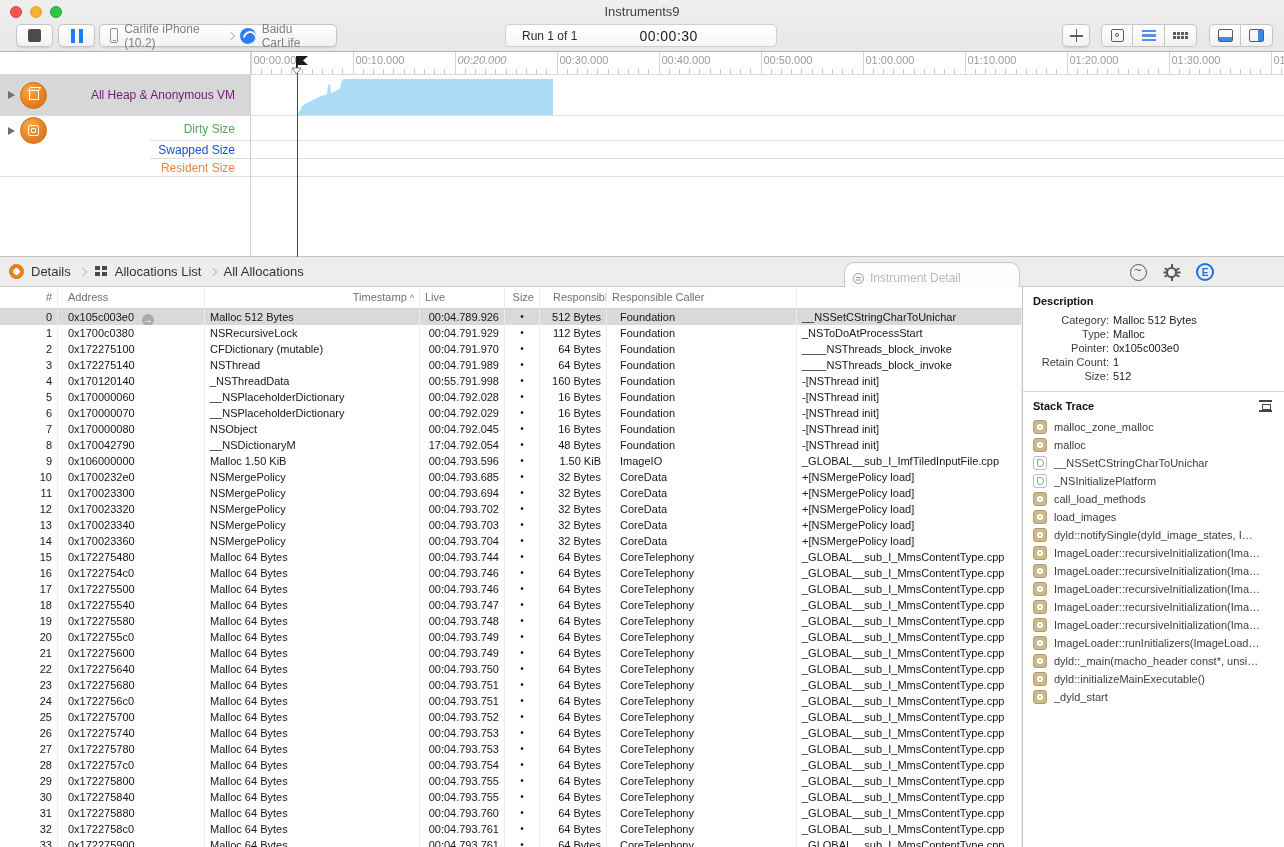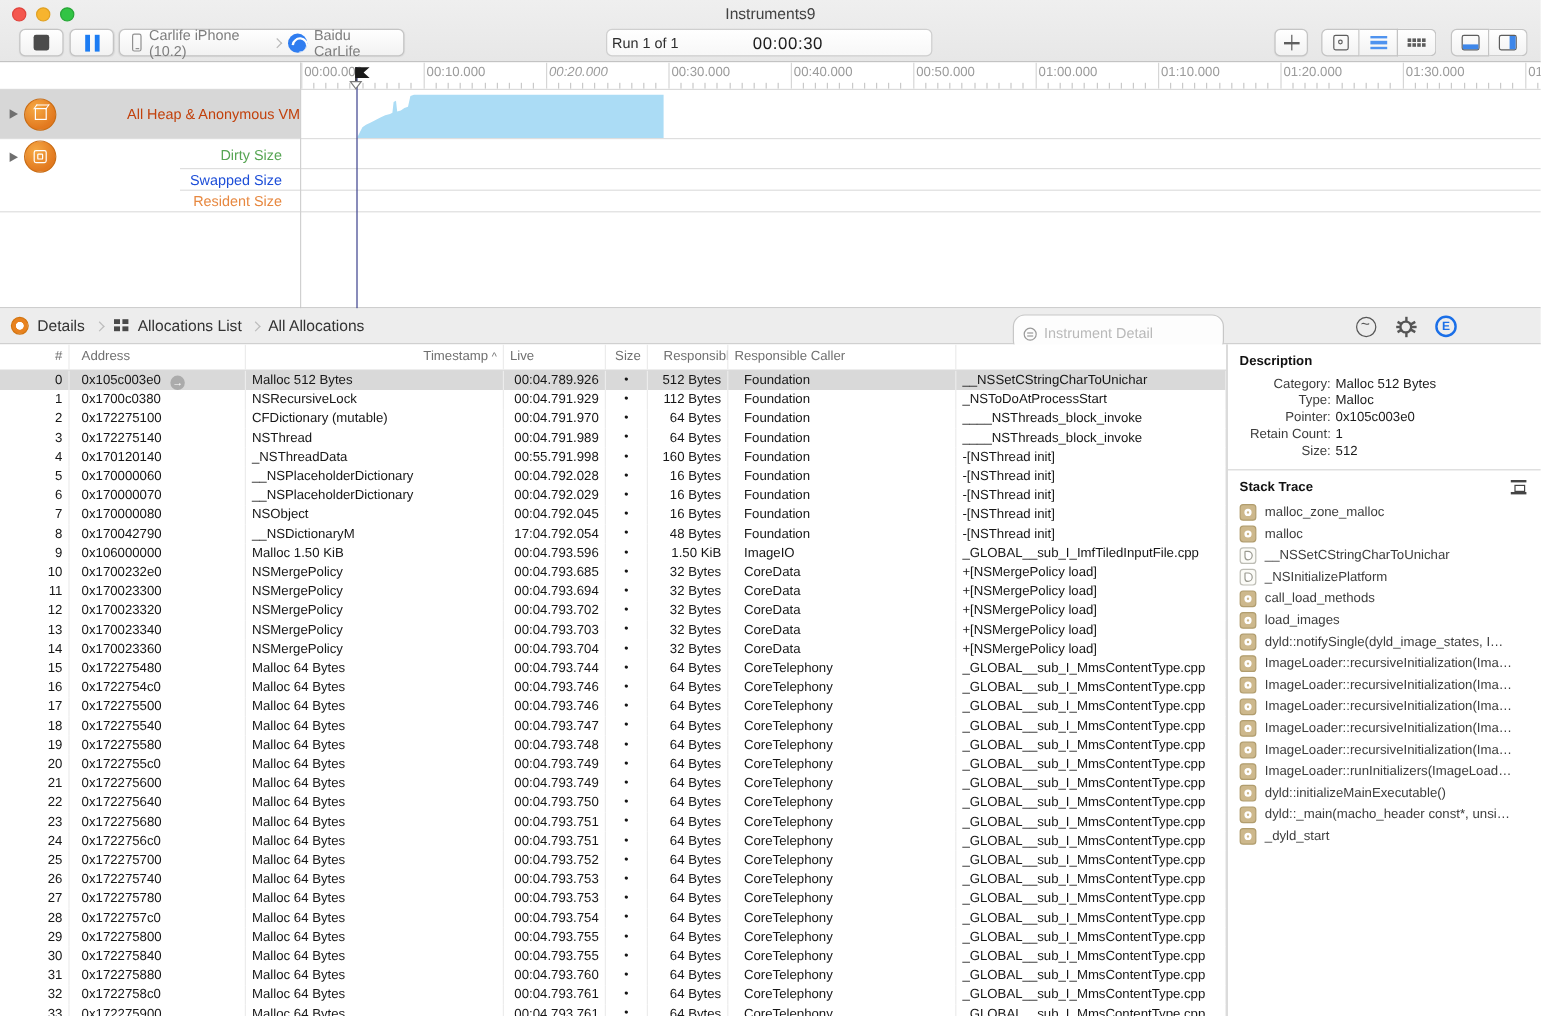--- a/index.html
+++ b/index.html
@@ -27,21 +27,21 @@
                 font-size:12px; color:#7e7e7e; }
   .iphone-icon { width:9px; height:15px; border:1px solid #909090; border-radius:2px; position:relative; }
   .iphone-icon:after { content:""; position:absolute; left:2px; bottom:1px; width:3px; height:1px; background:#909090; }
   .crumb-chev { width:6px; height:6px; border-top:1.5px solid #b9b9b9; border-right:1.5px solid #b9b9b9;
                 transform:rotate(45deg); flex:0 0 auto; }
   .carlife-icon { width:16px; height:16px; border-radius:50%; background:#2f7df0; position:relative; overflow:hidden; flex:0 0 auto; }
   .carlife-icon:after { content:""; position:absolute; left:3px; top:3px; width:10px; height:10px;
                         border:2px solid #fff; border-radius:50%; border-left-color:transparent; transform:rotate(-40deg); }
   .runbox { position:absolute; top:24px; left:505px; width:272px; height:23px; background:linear-gradient(#ffffff,#f7f7f7);
             border:1px solid #cfcfcf; border-radius:5px; display:flex; align-items:center; }
-  .run-label { font-size:12px; color:#2c2c2c; margin-left:4px; }
+  .run-label { font-size:12px; color:#2c2c2c; margin-left:16px; }
   .run-time { font-size:14px; color:#1c1c1c; margin-left:62px; letter-spacing:.5px; }
   .add-btn { left:1062px; width:28px; }
   .seg-group { position:absolute; top:24px; display:flex; }
   .seg { width:32px; height:23px; background:linear-gradient(#ffffff,#f2f2f2); border:1px solid #c4c4c4;
          display:flex; align-items:center; justify-content:center; }
   .seg:not(:first-child){ border-left:none; }
   .seg:first-child { border-radius:5px 0 0 5px; }
   .seg:last-child { border-radius:0 5px 5px 0; }
   .g1 { left:1101px; }
   .g2 { left:1209px; }
@@ -73,21 +73,21 @@
   .disclosure { width:0; height:0; border-left:7px solid #6f6f6f; border-top:4.5px solid transparent;
                 border-bottom:4.5px solid transparent; margin-left:8px; flex:0 0 auto; }
   .inst-icon { width:27px; height:27px; border-radius:50%; margin-left:5px;
                background:radial-gradient(circle at 35% 30%, #f6a944, #e2791f 70%);
                border:1px solid #c96d15; display:flex; align-items:center; justify-content:center; flex:0 0 auto; }
   .cube { width:10px; height:10px; border:1.5px solid #fff; transform:rotate(0deg); position:relative; }
   .cube:after { content:""; position:absolute; left:-1px; top:-4px; width:9px; height:3px;
                 border:1.5px solid #fff; border-bottom:none; transform:skewX(-35deg); }
   .chip { width:11px; height:11px; border:1.5px solid #fff; border-radius:2px; position:relative; }
   .chip:after { content:""; position:absolute; inset:2px; border:1px solid #fff; border-radius:1px; }
-  .track-title { flex:1; text-align:right; font-size:12px; color:#c2410c; }
+  .track-title { flex:1; text-align:right; padding-right:15px; font-size:12px; color:#701a75; }
   .vm-rows { position:absolute; left:0; top:63px; width:250px; }
   .vm-icon-wrap { position:absolute; left:0; top:2px; width:60px; display:flex; align-items:center; }
   .vm-sub { position:absolute; right:15px; font-size:12px; text-align:right; }
   .graph-svg { position:absolute; left:250px; top:23px; width:1034px; height:40px; }
   .playhead-line { position:absolute; top:4px; width:1px; height:201px; background:#3c418e; }
   .playhead-flag { position:absolute; top:3px; }
 
   
   .detailbar { position:absolute; top:257px; left:0; width:1284px; height:30px; background:#ededed;
                border-bottom:1px solid #c9c9c9; display:flex; align-items:center; }
@@ -872,29 +872,29 @@
       <div class="frame">
         <span class="fi fi-sys">
           <span class="ring"></span>
         </span>
         <span>ImageLoader::runInitializers(ImageLoad…</span>
       </div>
       <div class="frame">
         <span class="fi fi-sys">
           <span class="ring"></span>
         </span>
+        <span>dyld::_main(macho_header const*, unsi…</span>
+      </div>
+      <div class="frame">
+        <span class="fi fi-sys">
+          <span class="ring"></span>
+        </span>
         <span>dyld::initializeMainExecutable()</span>
       </div>
       <div class="frame">
         <span class="fi fi-sys">
           <span class="ring"></span>
         </span>
-        <span>dyld::_main(macho_header const*, unsi…</span>
-      </div>
-      <div class="frame">
-        <span class="fi fi-sys">
-          <span class="ring"></span>
-        </span>
         <span>_dyld_start</span>
       </div>
     </div>
 
 </div>
 
 </body></html>

